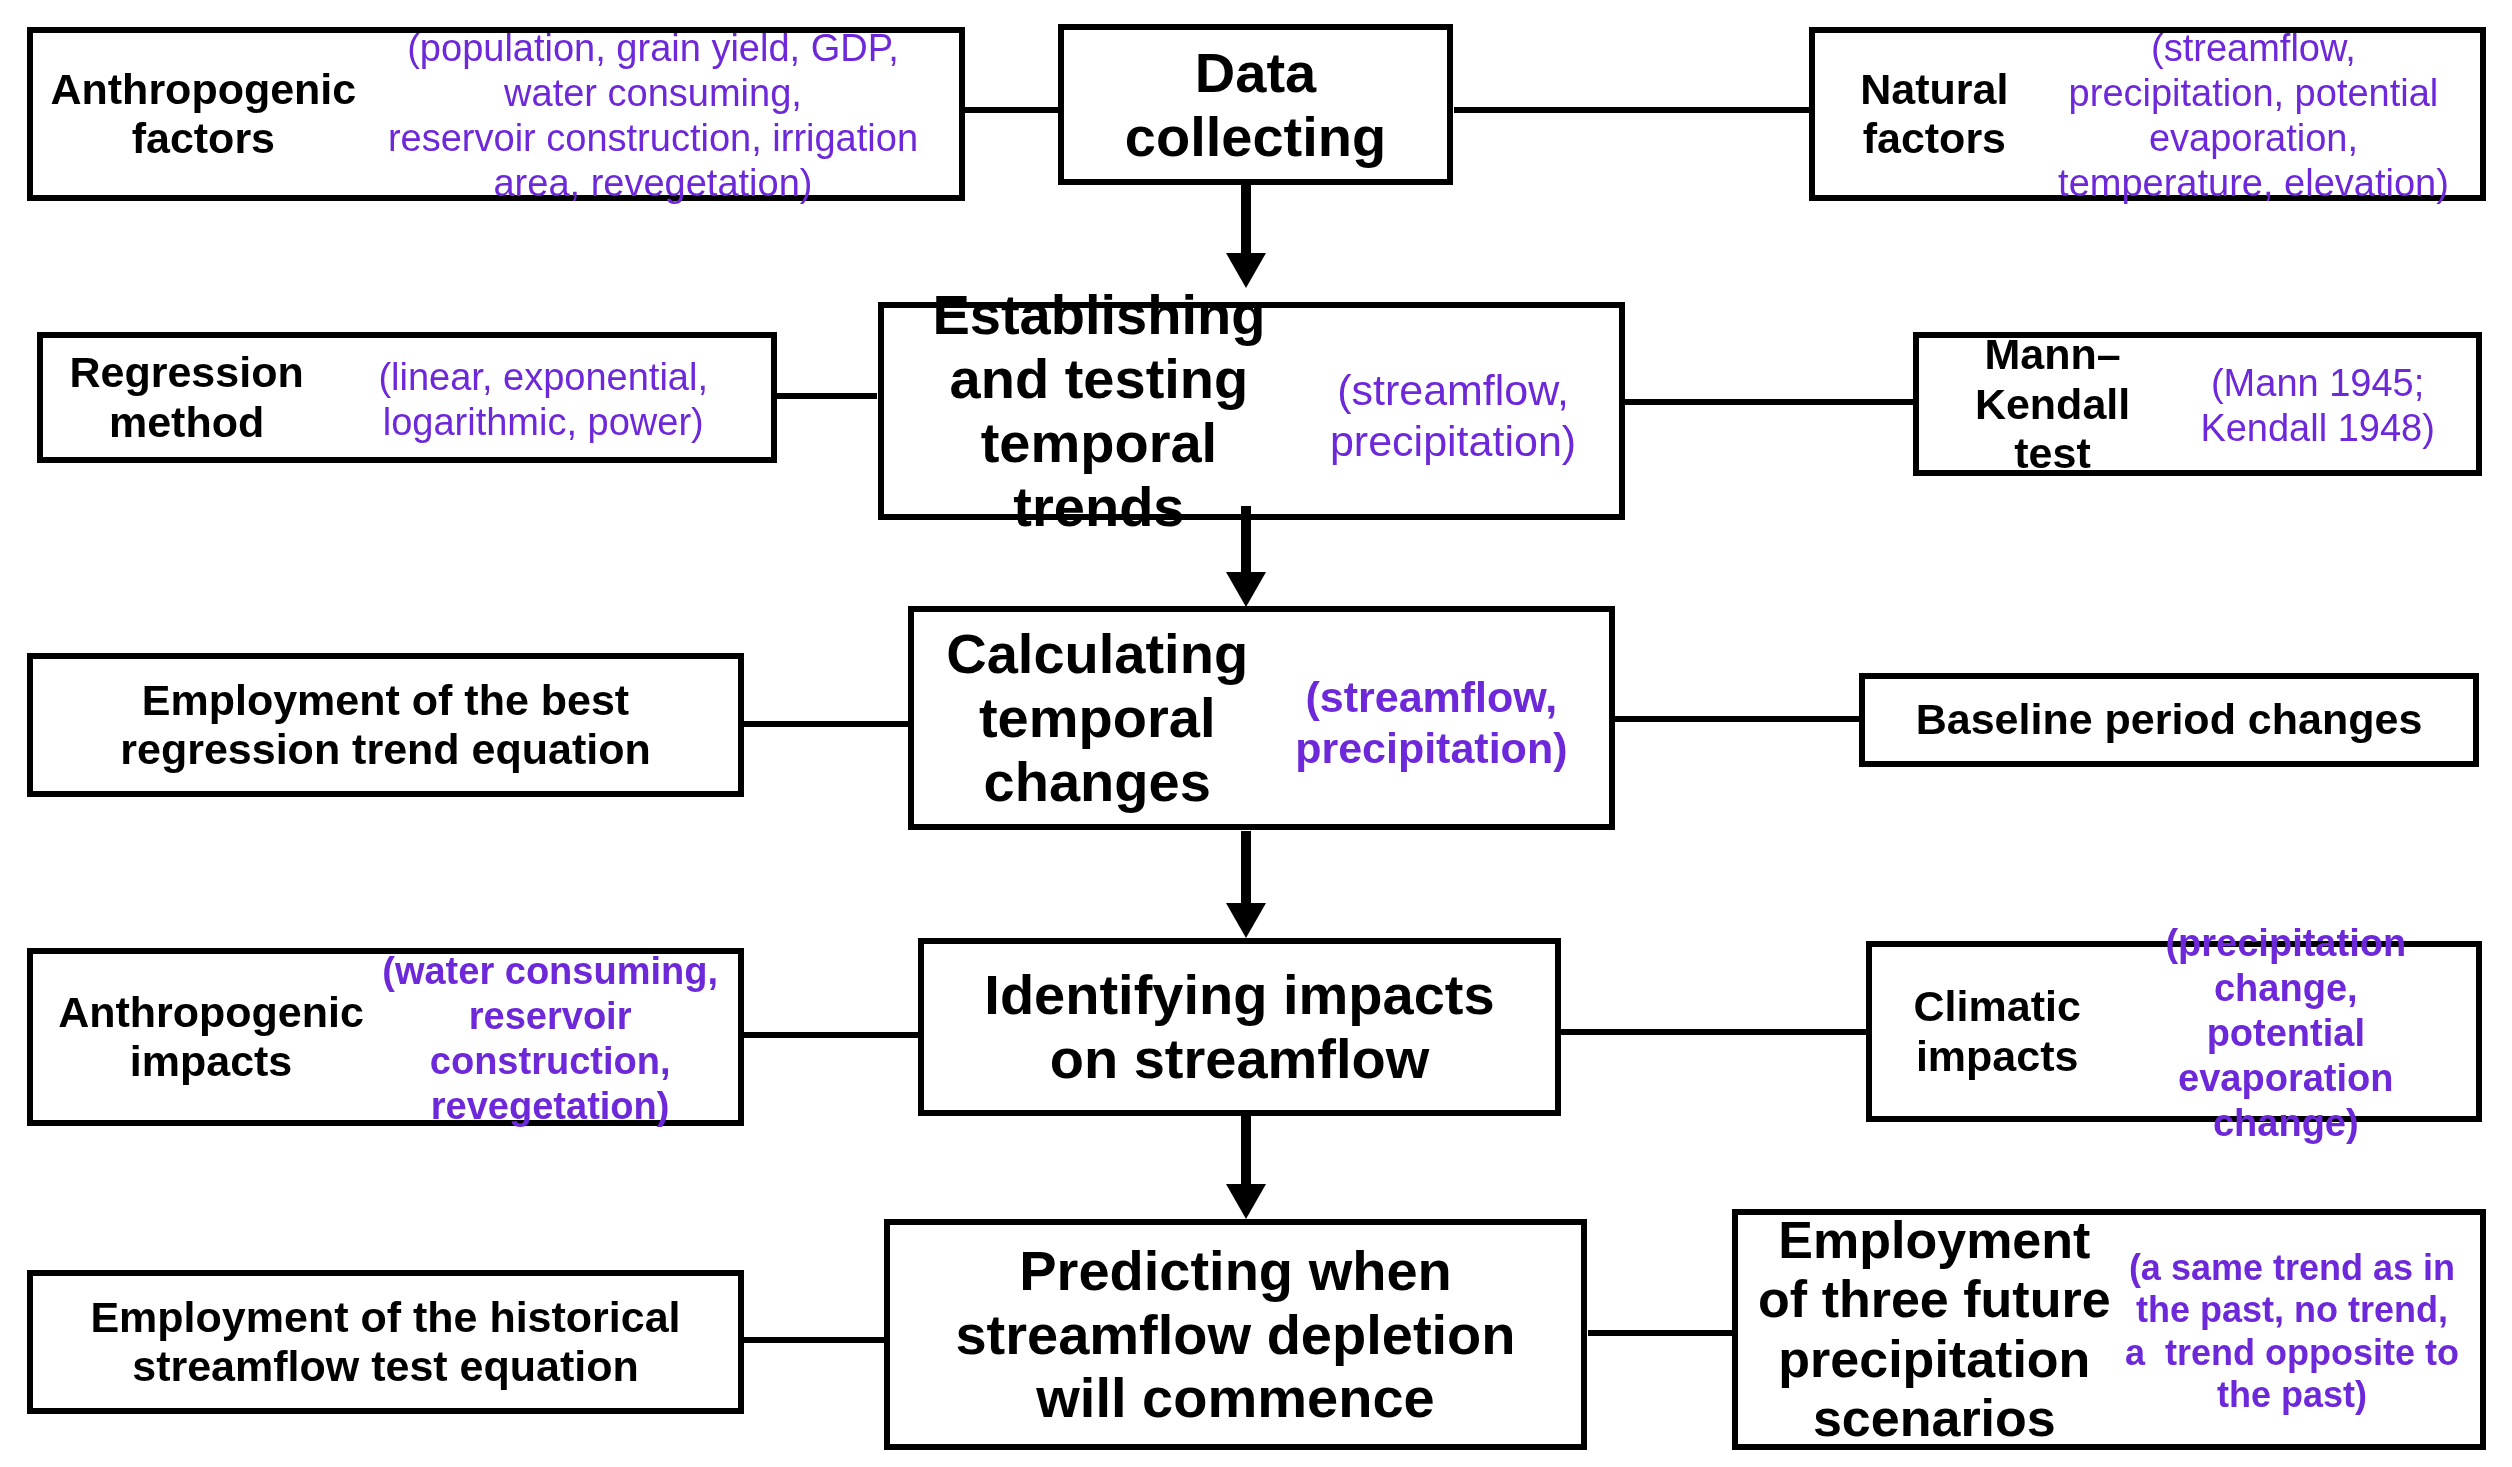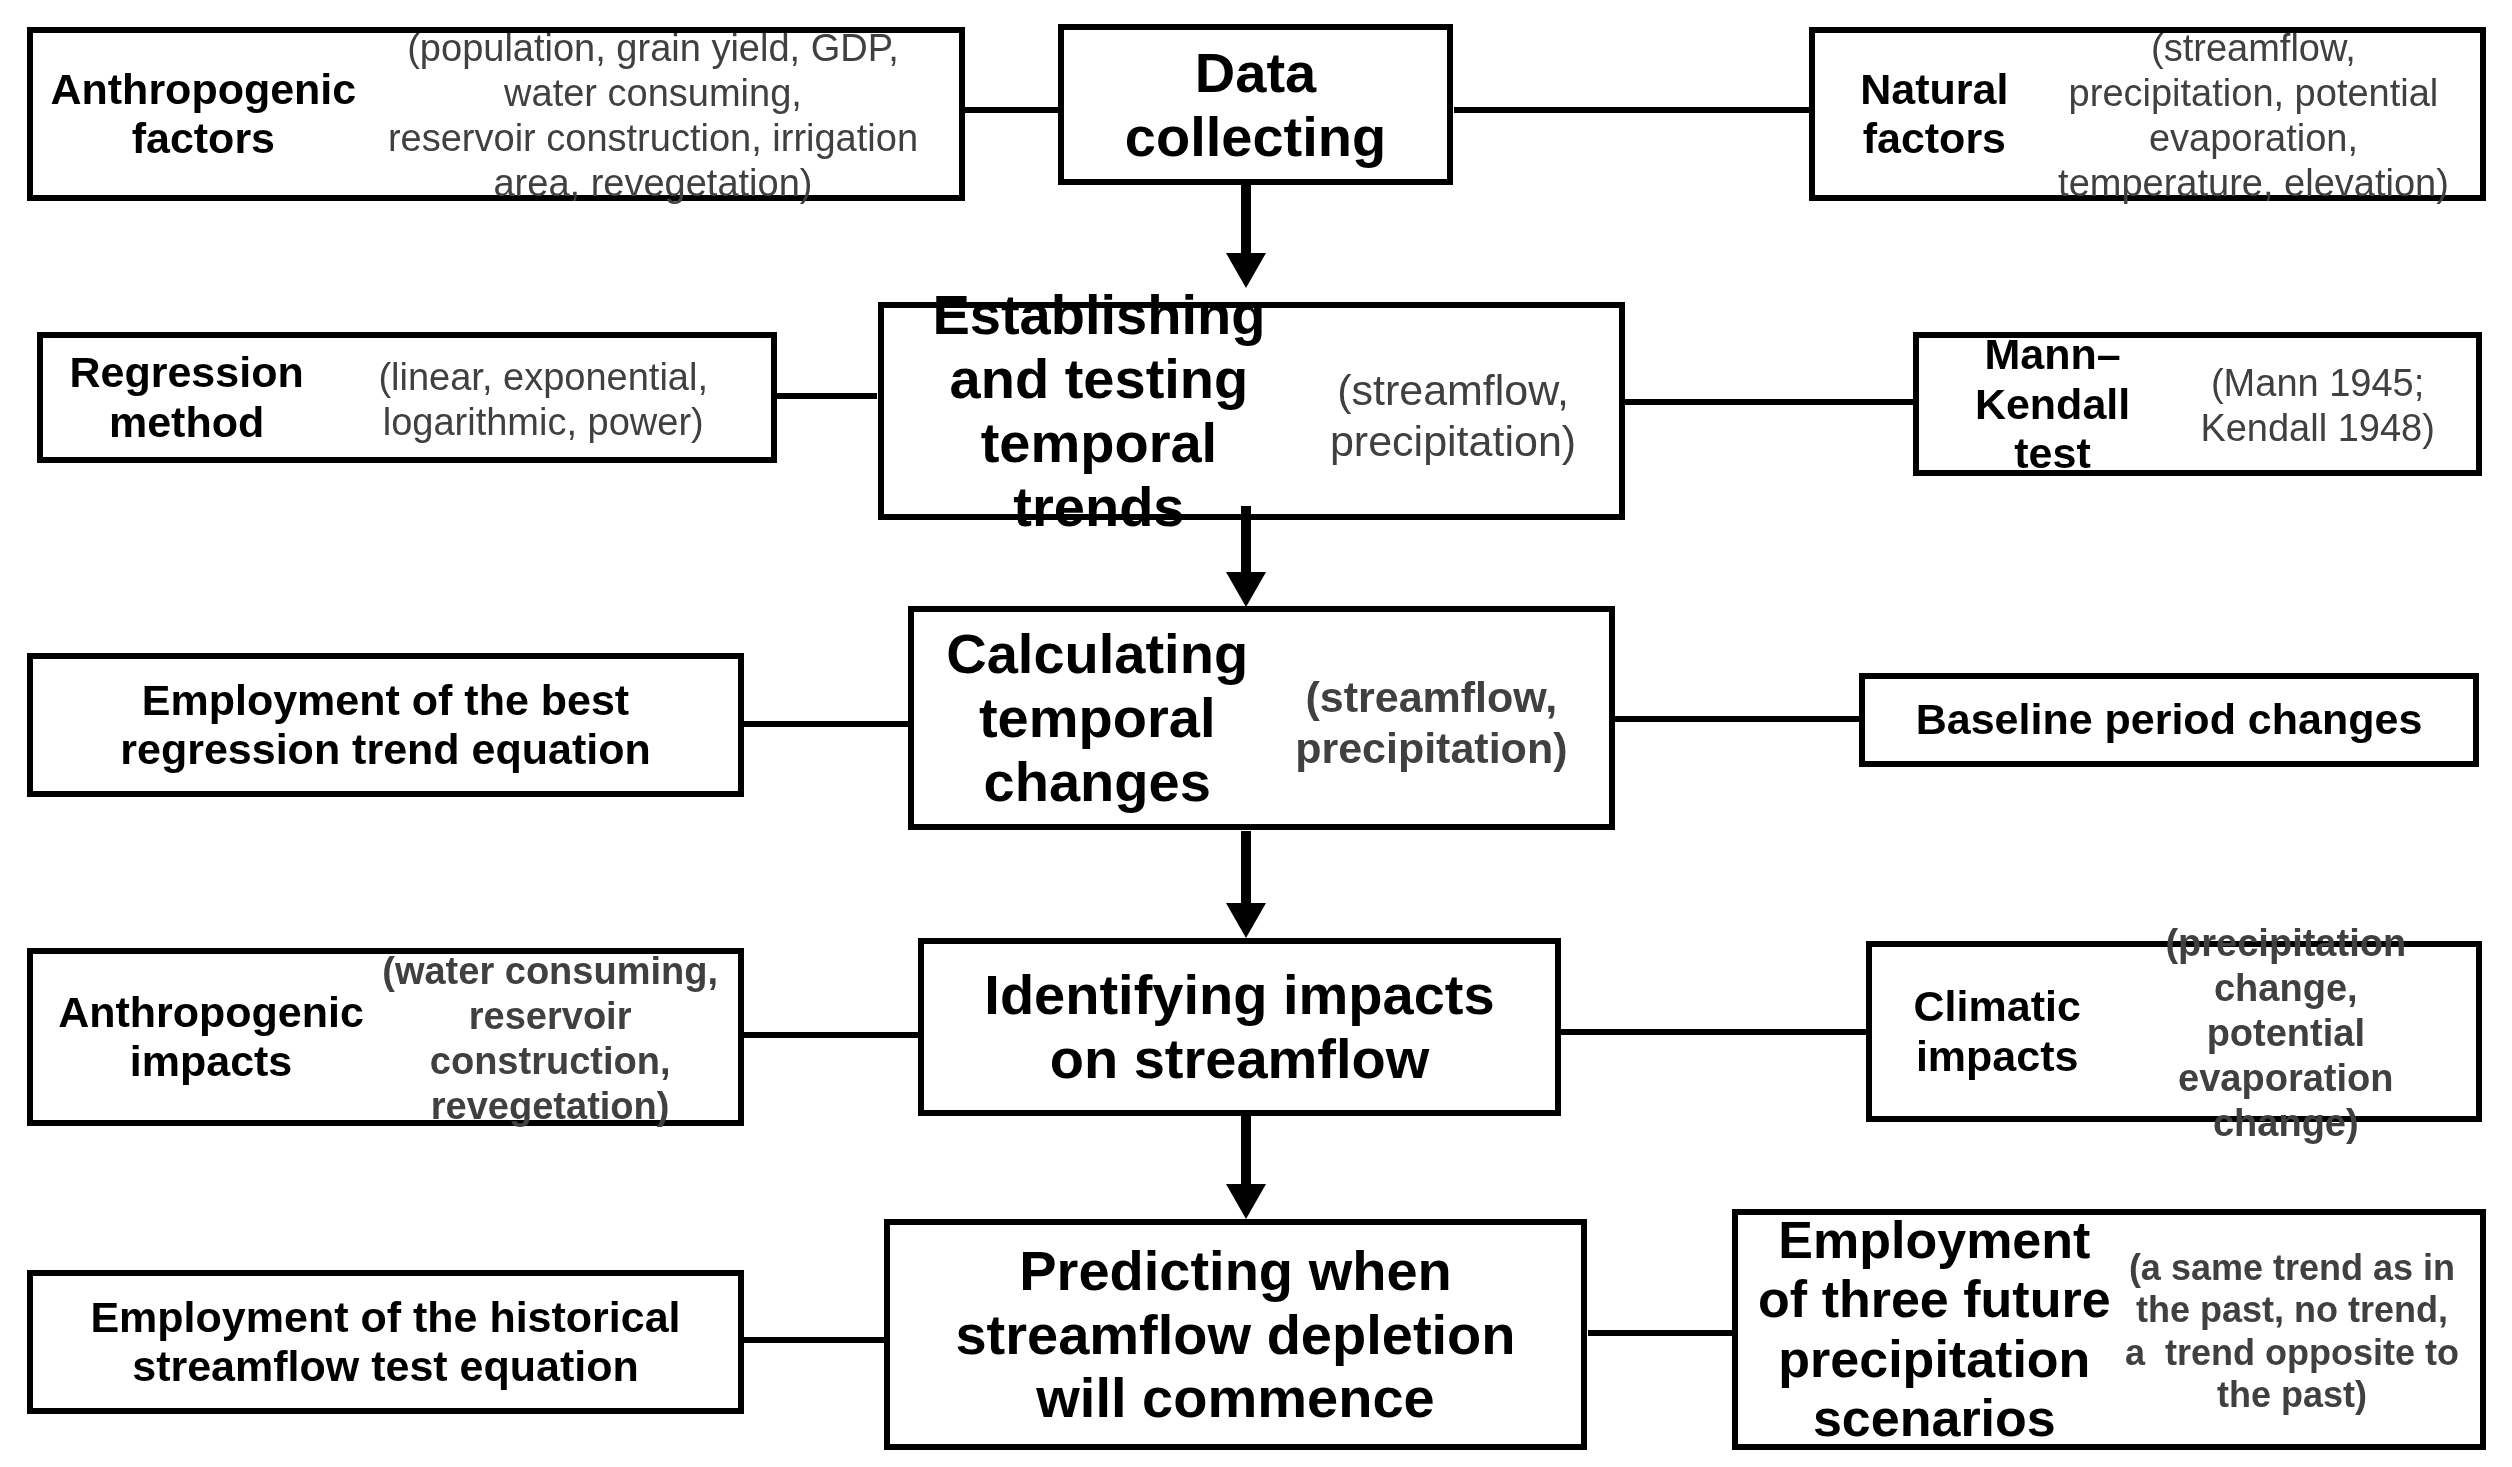--- a/index.html
+++ b/index.html
@@ -27,21 +27,21 @@
   }
   .title {
     font-weight: bold;
     white-space: pre-wrap;
     line-height: 1.14;
     color: #000;
   }
   .sub {
     white-space: pre-wrap;
     line-height: 1.18;
-    color: #404040;
+    color: #6d28d9;
   }
   .side .title { font-size: 43px; }
   .side .sub   { font-size: 38px; margin-top: 4px; }
   .center .title { font-size: 56px; }
   .center .sub   { font-size: 43px; margin-top: 9.4px; }
   .sub-bold { font-weight: bold; }
   .hline {
     position: absolute;
     height: 6px;
     background: #000000;

